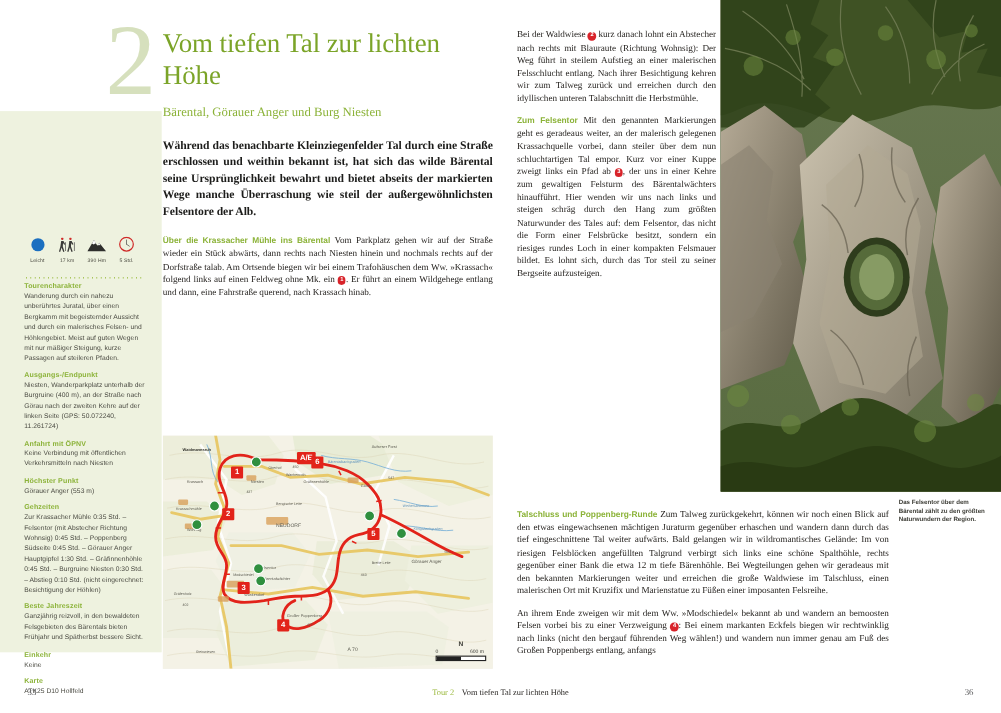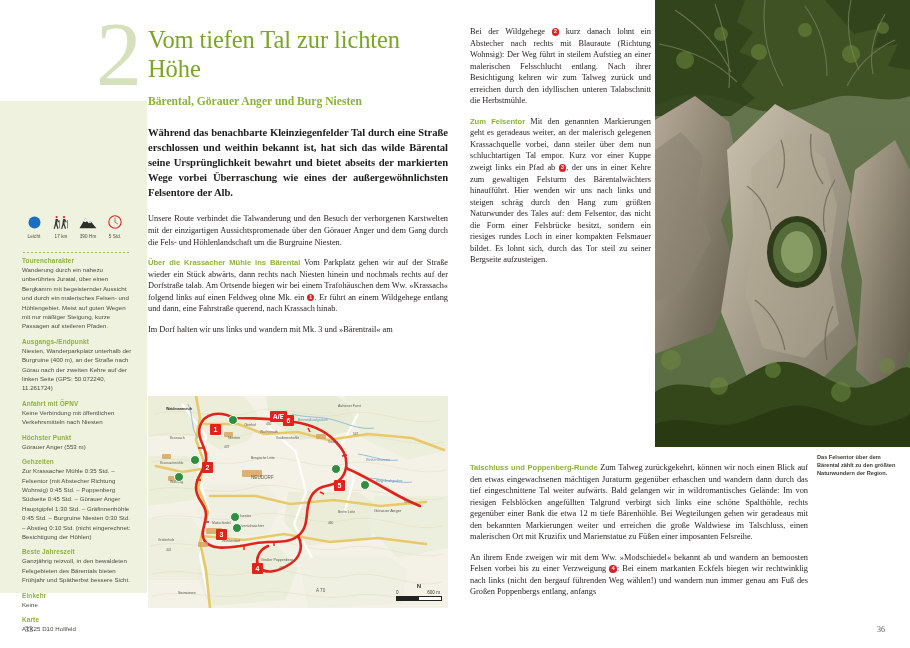--- a/index.html
+++ b/index.html
@@ -59,21 +59,21 @@
   .col-right{left:470px;top:26px;width:181px;}
 
   h1.title{
     font-family:"Liberation Serif", serif;
     font-size:24.5px;line-height:28.5px;color:#7ba428;
     font-weight:400;margin:0 0 11px 0;letter-spacing:-.1px;
   }
   h2.subtitle{
     font-family:"Liberation Serif", serif;
     font-size:11.6px;line-height:14px;color:#8cb339;
-    font-weight:700;margin:12px 0 16px 0;
+    font-weight:400;margin:12px 0 16px 0;
   }
   p.lead{
     font-family:"Liberation Serif", serif;
     font-size:10.6px;line-height:15.1px;color:#1d1d1b;
     font-weight:bold;margin:0 0 13px 0;text-align:justify;
     letter-spacing:-.05px;
   }
   p.body{
     font-family:"Liberation Serif", serif;
     font-size:8.35px;line-height:11.55px;color:#221f1c;
@@ -227,28 +227,26 @@
       <div class="s-body">Keine</div>
 
       <div class="s-head">Karte</div>
       <div class="s-body">ATK25 D10 Hollfeld</div>
     </div>
   </div>
 
   <div class="col col-mid">
     <h1 class="title">Vom tiefen Tal zur lichten Höhe</h1>
     <h2 class="subtitle">Bärental, Görauer Anger und Burg Niesten</h2>
-    <p class="lead">Während das benachbarte Kleinziegenfelder Tal durch eine Straße erschlossen und weithin bekannt ist, hat sich das wilde Bärental seine Ursprünglichkeit bewahrt und bietet abseits der markierten Wege vorbei Überraschung wie eines der außergewöhnlichsten Felsentore der Alb.</p>
-    <p class="body">Unsere Route verbindet die Talwanderung und den Besuch der verborgenen Karstwelten mit der einzigartigen Aussichtspromenade über den Görauer Anger und dem Gang durch die Fels- und Höhlenlandschaft um die Burgruine Niesten.</p>
+    <p class="lead">Während das benachbarte Kleinziegenfelder Tal durch eine Straße erschlossen und weithin bekannt ist, hat sich das wilde Bärental seine Ursprünglichkeit bewahrt und bietet abseits der markierten Wege manche Überraschung wie steil der außergewöhnlichsten Felsentore der Alb.</p>
     <p class="body"><span class="run-head">Über die Krassacher Mühle ins Bärental</span><span> Vom Parkplatz gehen wir auf der Straße wieder ein Stück abwärts, dann rechts nach Niesten hinein und nochmals rechts auf der Dorfstraße talab. Am Ortsende biegen wir bei einem Trafohäuschen dem Ww. »Krassach« folgend links auf einen Feldweg ohne Mk. ein </span><span class="wp">1</span><span>. Er führt an einem Wildgehege entlang und dann, eine Fahrstraße querend, nach Krassach hinab.</span></p>
-    <p class="body">Im Dorf halten wir uns links und wandern mit Mk. 3 und »Bärentrail« am</p>
   </div>
 
   <div class="col col-right">
-    <p class="body"><span>Bei der Wildgehege </span><span class="wp">2</span><span> kurz danach lohnt ein Abstecher nach rechts mit Blauraute (Richtung Wohnsig): Der Weg führt in steilem Aufstieg an einer malerischen Felsschlucht entlang. Nach ihrer Besichtigung kehren wir zum Talweg zurück und erreichen durch den idyllischen unteren Talabschnitt die Herbstmühle.</span></p>
+    <p class="body"><span>Bei der Waldwiese </span><span class="wp">2</span><span> kurz danach lohnt ein Abstecher nach rechts mit Blauraute (Richtung Wohnsig): Der Weg führt in steilem Aufstieg an einer malerischen Felsschlucht entlang. Nach ihrer Besichtigung kehren wir zum Talweg zurück und erreichen durch den idyllischen unteren Talabschnitt die Herbstmühle.</span></p>
     <p class="body"><span class="run-head">Zum Felsentor</span><span> Mit den genannten Markierungen geht es geradeaus weiter, an der malerisch gelegenen Krassachquelle vorbei, dann steiler über dem nun schluchtartigen Tal empor. Kurz vor einer Kuppe zweigt links ein Pfad ab </span><span class="wp">3</span><span>, der uns in einer Kehre zum gewaltigen Felsturm des Bärentalwächters hinaufführt. Hier wenden wir uns nach links und steigen schräg durch den Hang zum größten Naturwunder des Tales auf: dem Felsentor, das nicht die Form einer Felsbrücke besitzt, sondern ein riesiges rundes Loch in einer kompakten Felsmauer bildet. Es lohnt sich, durch das Tor steil zu seiner Bergseite aufzusteigen.</span></p>
   </div>
 
   <div class="wide-body">
     <p class="body"><span class="run-head">Talschluss und Poppenberg-Runde</span><span> Zum Talweg zurückgekehrt, können wir noch einen Blick auf den etwas eingewachsenen mächtigen Juraturm gegenüber erhaschen und wandern dann durch das tief eingeschnittene Tal weiter aufwärts. Bald gelangen wir in wildromantisches Gelände: Im von riesigen Felsblöcken angefüllten Talgrund verbirgt sich links eine schöne Spalthöhle, rechts gegenüber einer Bank die etwa 12 m tiefe Bärenhöhle. Bei Wegteilungen gehen wir geradeaus mit den bekannten Markierungen weiter und erreichen die große Waldwiese im Talschluss, einen malerischen Ort mit Kruzifix und Marienstatue zu Füßen einer imposanten Felsreihe.</span></p>
     <p class="body"><span>An ihrem Ende zweigen wir mit dem Ww. »Modschiedel« bekannt ab und wandern an bemoosten Felsen vorbei bis zu einer Verzweigung </span><span class="wp">4</span><span>: Bei einem markanten Eckfels biegen wir rechtwinklig nach links (nicht den bergauf führenden Weg wählen!) und wandern nun immer genau am Fuß des Großen Poppenbergs entlang, anfangs</span></p>
   </div>
 
   <div class="map-wrap">
     <svg class="map-svg" viewBox="0 0 300 212">
@@ -455,15 +453,19 @@
           <circle cx="118" cy="370" r="8"></circle>
         <circle cx="186" cy="392" r="10"></circle>
           <circle cx="232" cy="366" r="8"></circle>
       </g>
     </svg>
   </div>
 
   <div class="caption">Das Felsentor über dem Bärental zählt zu den größten Naturwundern der Region.</div>
 
   <div class="pg pg-left">33</div>
+  <div class="foot-center">
+    <span class="tourlab">Tour 2</span>
+    <span style="margin-left:5px;">Vom tiefen Tal zur lichten Höhe</span>
+  </div>
   <div class="pg pg-right">36</div>
 
 </div>
 
 </body></html>

